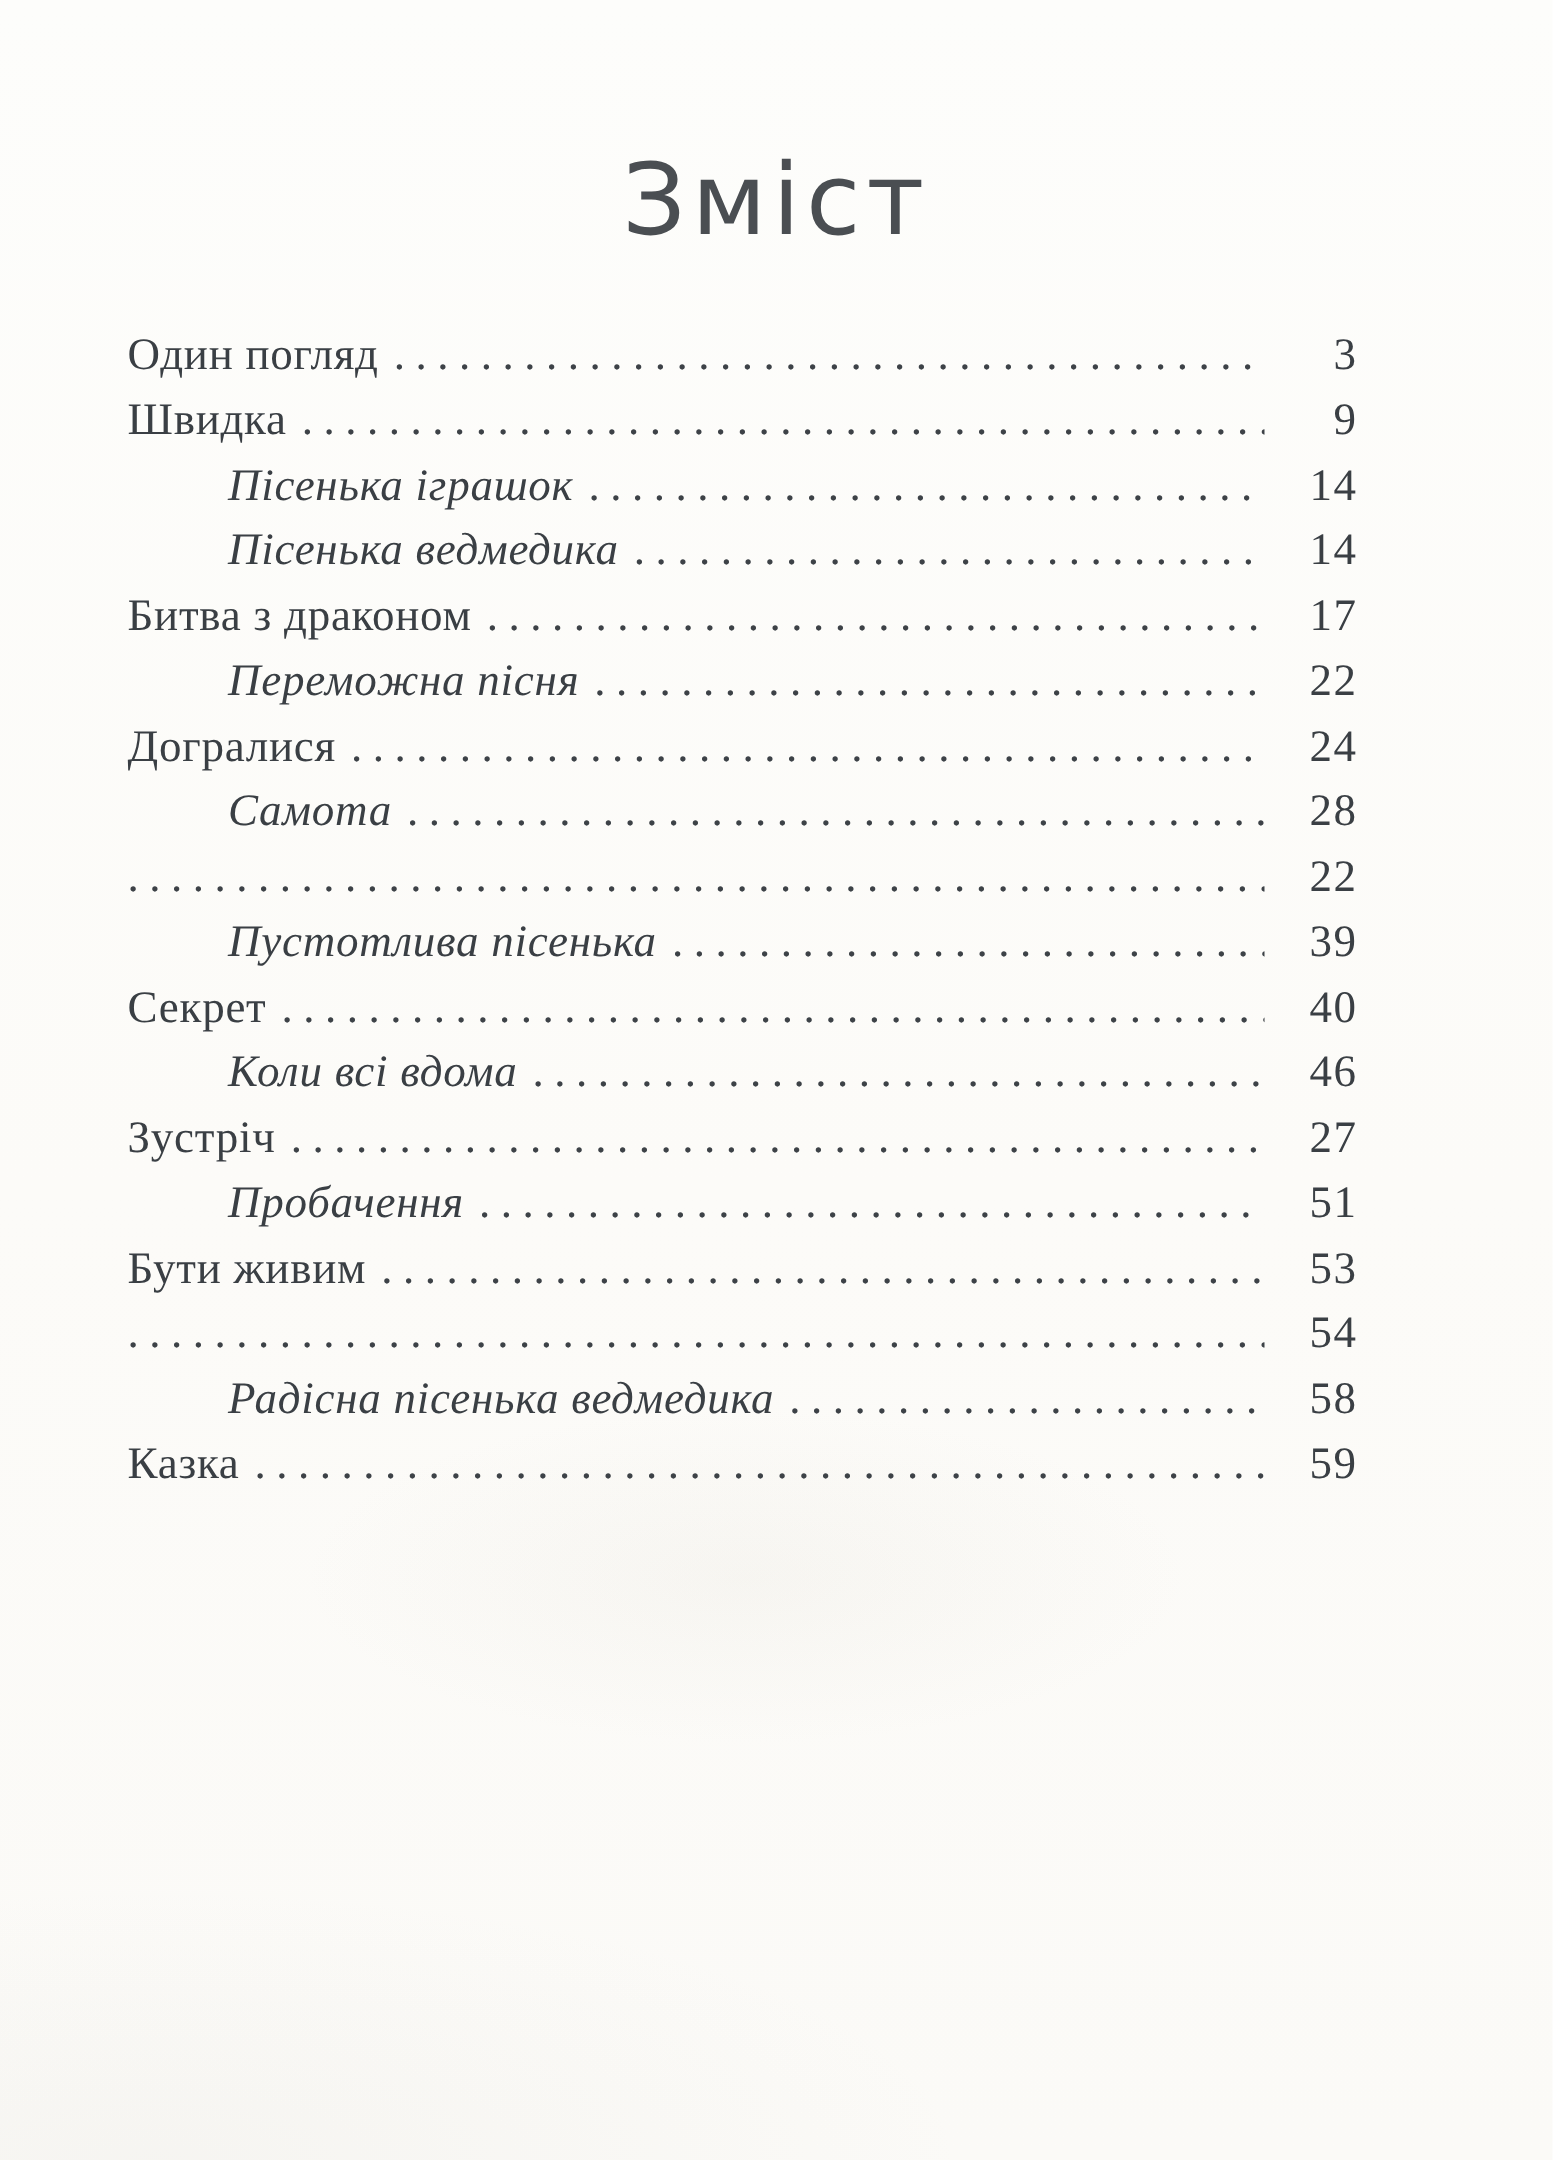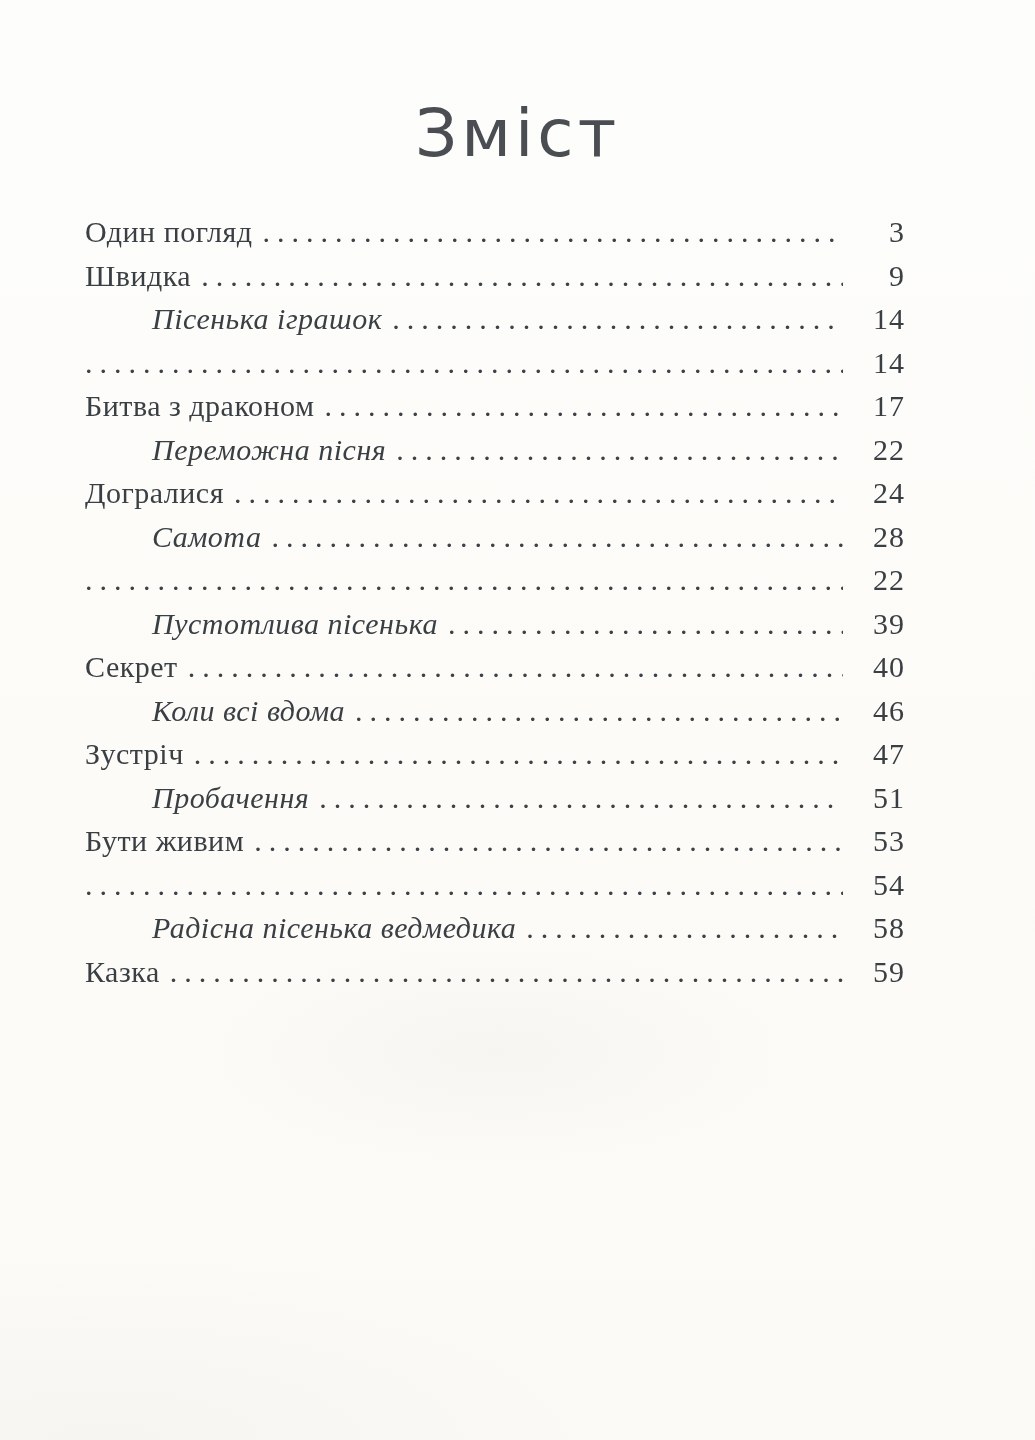--- a/index.html
+++ b/index.html
@@ -28,21 +28,21 @@
     font-weight: 500;
     color: #4a4e52;
     letter-spacing: 4px;
     margin: 0;
   }
   .toc {
     margin: 40px 130px 0 85px; 
   }
   .row {
     display: flex;
-    align-items: flex-start;
+    align-items: center;
     height: 43.5px;
     font-size: 30px;
     color: #3a3f44;
     white-space: nowrap;
   }
   .row.sub .label {
     font-style: italic;
     padding-left: 67px;
   }
   .label {
@@ -84,20 +84,21 @@
     <span class="page-num">9</span>
   </div>
 
   <div class="row sub">
     <span class="label">Пісенька іграшок</span>
     <span class="dots" aria-hidden="true">..........................................................................................</span>
     <span class="page-num">14</span>
   </div>
 
   <div class="row sub">
+    <span class="label">Пісенька ведмедика</span>
     <span class="dots" aria-hidden="true">..........................................................................................</span>
     <span class="page-num">14</span>
   </div>
 
   <div class="row">
     <span class="label">Битва з драконом</span>
     <span class="dots" aria-hidden="true">..........................................................................................</span>
     <span class="page-num">17</span>
   </div>
 
@@ -138,21 +139,21 @@
 
   <div class="row sub">
     <span class="label">Коли всі вдома</span>
     <span class="dots" aria-hidden="true">..........................................................................................</span>
     <span class="page-num">46</span>
   </div>
 
   <div class="row">
     <span class="label">Зустріч</span>
     <span class="dots" aria-hidden="true">..........................................................................................</span>
-    <span class="page-num">47</span>
+    <span class="page-num">27</span>
   </div>
 
   <div class="row sub">
     <span class="label">Пробачення</span>
     <span class="dots" aria-hidden="true">..........................................................................................</span>
     <span class="page-num">51</span>
   </div>
 
   <div class="row">
     <span class="label">Бути живим</span>

